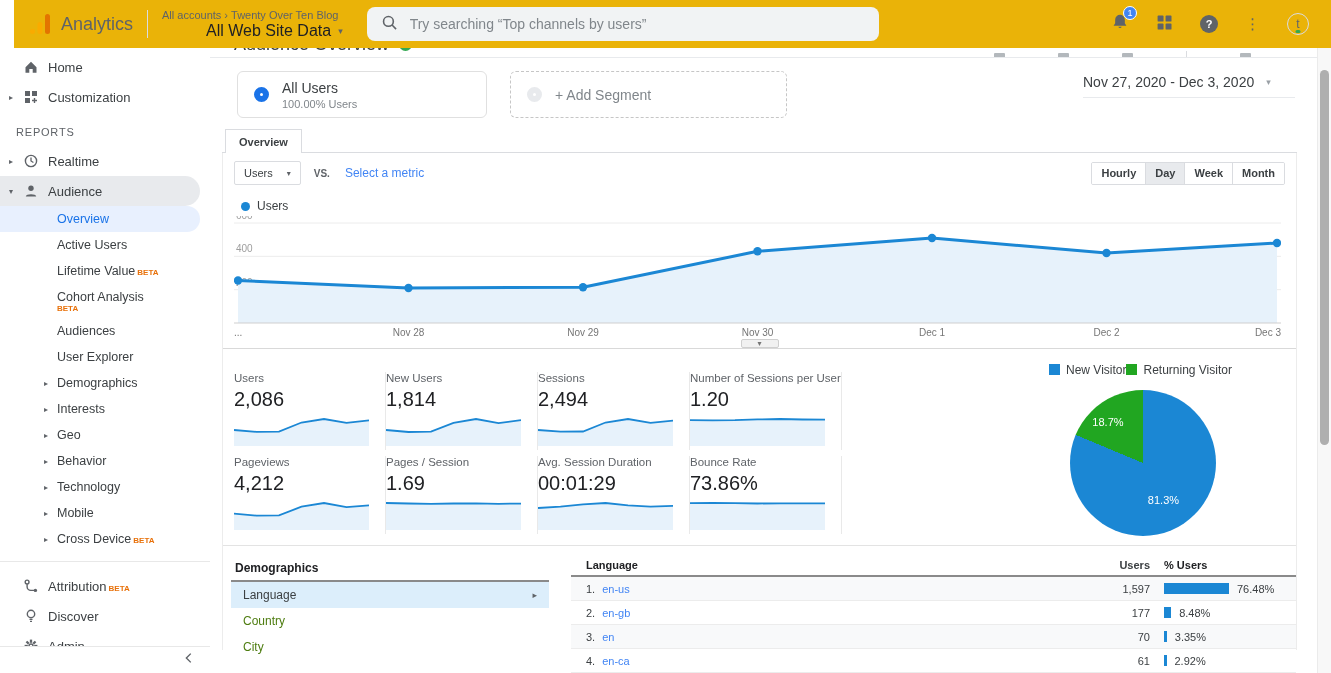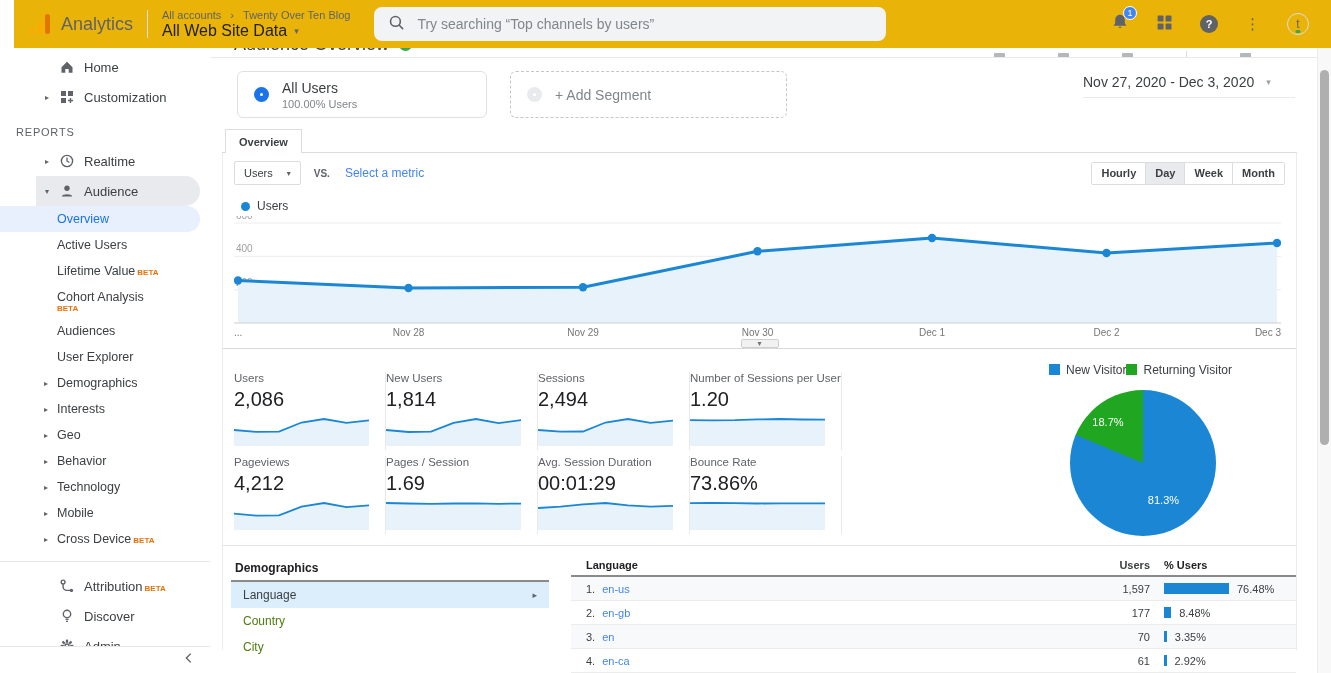--- a/index.html
+++ b/index.html
@@ -6,22 +6,22 @@
   html,body { width:1331px; height:673px; overflow:hidden; background:#fff;
               font-family:"Liberation Sans", sans-serif; color:#3c4043; }
 
   
   .header { position:absolute; top:0; left:14px; right:0; height:48px; background:#eab308;
             display:flex; align-items:center; z-index:40; }
   .logo-box { display:flex; align-items:center; padding-left:14px; }
   .product-name { font-size:18px; color:#5f6368; margin-left:9px; }
   .hdr-divider { width:1px; height:28px; background:#dadce0; margin:0 14px; }
   .crumb-col { display:flex; flex-direction:column; justify-content:center; }
-  .crumb-top { font-size:11px; color:#5f6368; display:flex; gap:9px; }
-  .crumb-bottom { font-size:16px; color:#202124; display:flex; align-items:center; gap:7px; margin-top:1px; cursor:pointer; }
+  .crumb-top { font-size:11px; color:#5f6368; display:flex; gap:3px; }
+  .crumb-bottom { font-size:16px; color:#202124; display:flex; align-items:center; gap:7px; margin-top:1px; cursor:pointer;margin-left:44px; }
   .crumb-bottom .caret { font-size:9px; color:#5f6368; }
   .search-pill { margin-left:24px; width:512px; height:34px; background:#f1f3f4; border-radius:8px;
                  display:flex; align-items:center; padding:0 14px; gap:12px; }
   .search-pill input { border:none; outline:none; background:transparent; font-size:14px; color:#3c4043;
                        width:100%; font-family:"Liberation Sans",sans-serif; }
   .search-pill input::placeholder { color:#80868b; }
   .hdr-right { margin-left:auto; display:flex; align-items:center; gap:27px; padding-right:22px; }
   .bell-wrap { position:relative; cursor:pointer; }
   .badge { position:absolute; top:-7px; right:-8px; width:14px; height:14px; background:#4285f4; color:#fff;
            font-size:9px; border-radius:50%; display:flex; align-items:center; justify-content:center; border:1px solid #fff; }
@@ -30,21 +30,21 @@
   .kebab { font-size:15px; color:#5f6368; cursor:pointer; }
   .avatar { width:22px; height:22px; border-radius:50%; border:1px solid #dadce0; color:#5f6368; font-size:12px;
             display:flex; align-items:center; justify-content:center; position:relative; cursor:pointer; }
   .avatar .presence { position:absolute; bottom:1px; left:50%; transform:translateX(-50%); width:5px; height:3px;
             background:#34a853; border-radius:2px; }
 
   
   .sidebar { position:absolute; top:48px; left:0; width:210px; bottom:0; background:#fff; z-index:20; }
   .nav { padding-top:4px; }
   .nav-item { height:30px; display:flex; align-items:center; font-size:13px; color:#3c4043;
-              border-radius:0 16px 16px 0; margin-right:10px; cursor:pointer;margin-left:36px; }
+              border-radius:0 16px 16px 0; margin-right:10px; cursor:pointer; }
   .nav-item.highlight { background:#e8eaed; }
   .slot-caret { width:10px; margin-left:6px; font-size:8px; color:#5f6368; text-align:center; flex:none; }
   .slot-icon { width:18px; margin-left:6px; display:flex; justify-content:center; flex:none; }
   .nav-label { margin-left:8px; white-space:nowrap; }
   .section-label { font-size:11px; color:#5f6368; letter-spacing:.8px; margin:14px 0 8px 16px; }
   .sub-item { height:26px; display:flex; align-items:center; padding-left:44px; font-size:12.5px; color:#3c4043;
               border-radius:0 16px 16px 0; margin-right:10px; cursor:pointer; }
   .sub-item.two-line { height:34px; }
   .sub-item.selected { background:#e8f0fe; color:#1a73e8; }
   .sub-caret { width:13px; font-size:8px; color:#5f6368; flex:none; }

